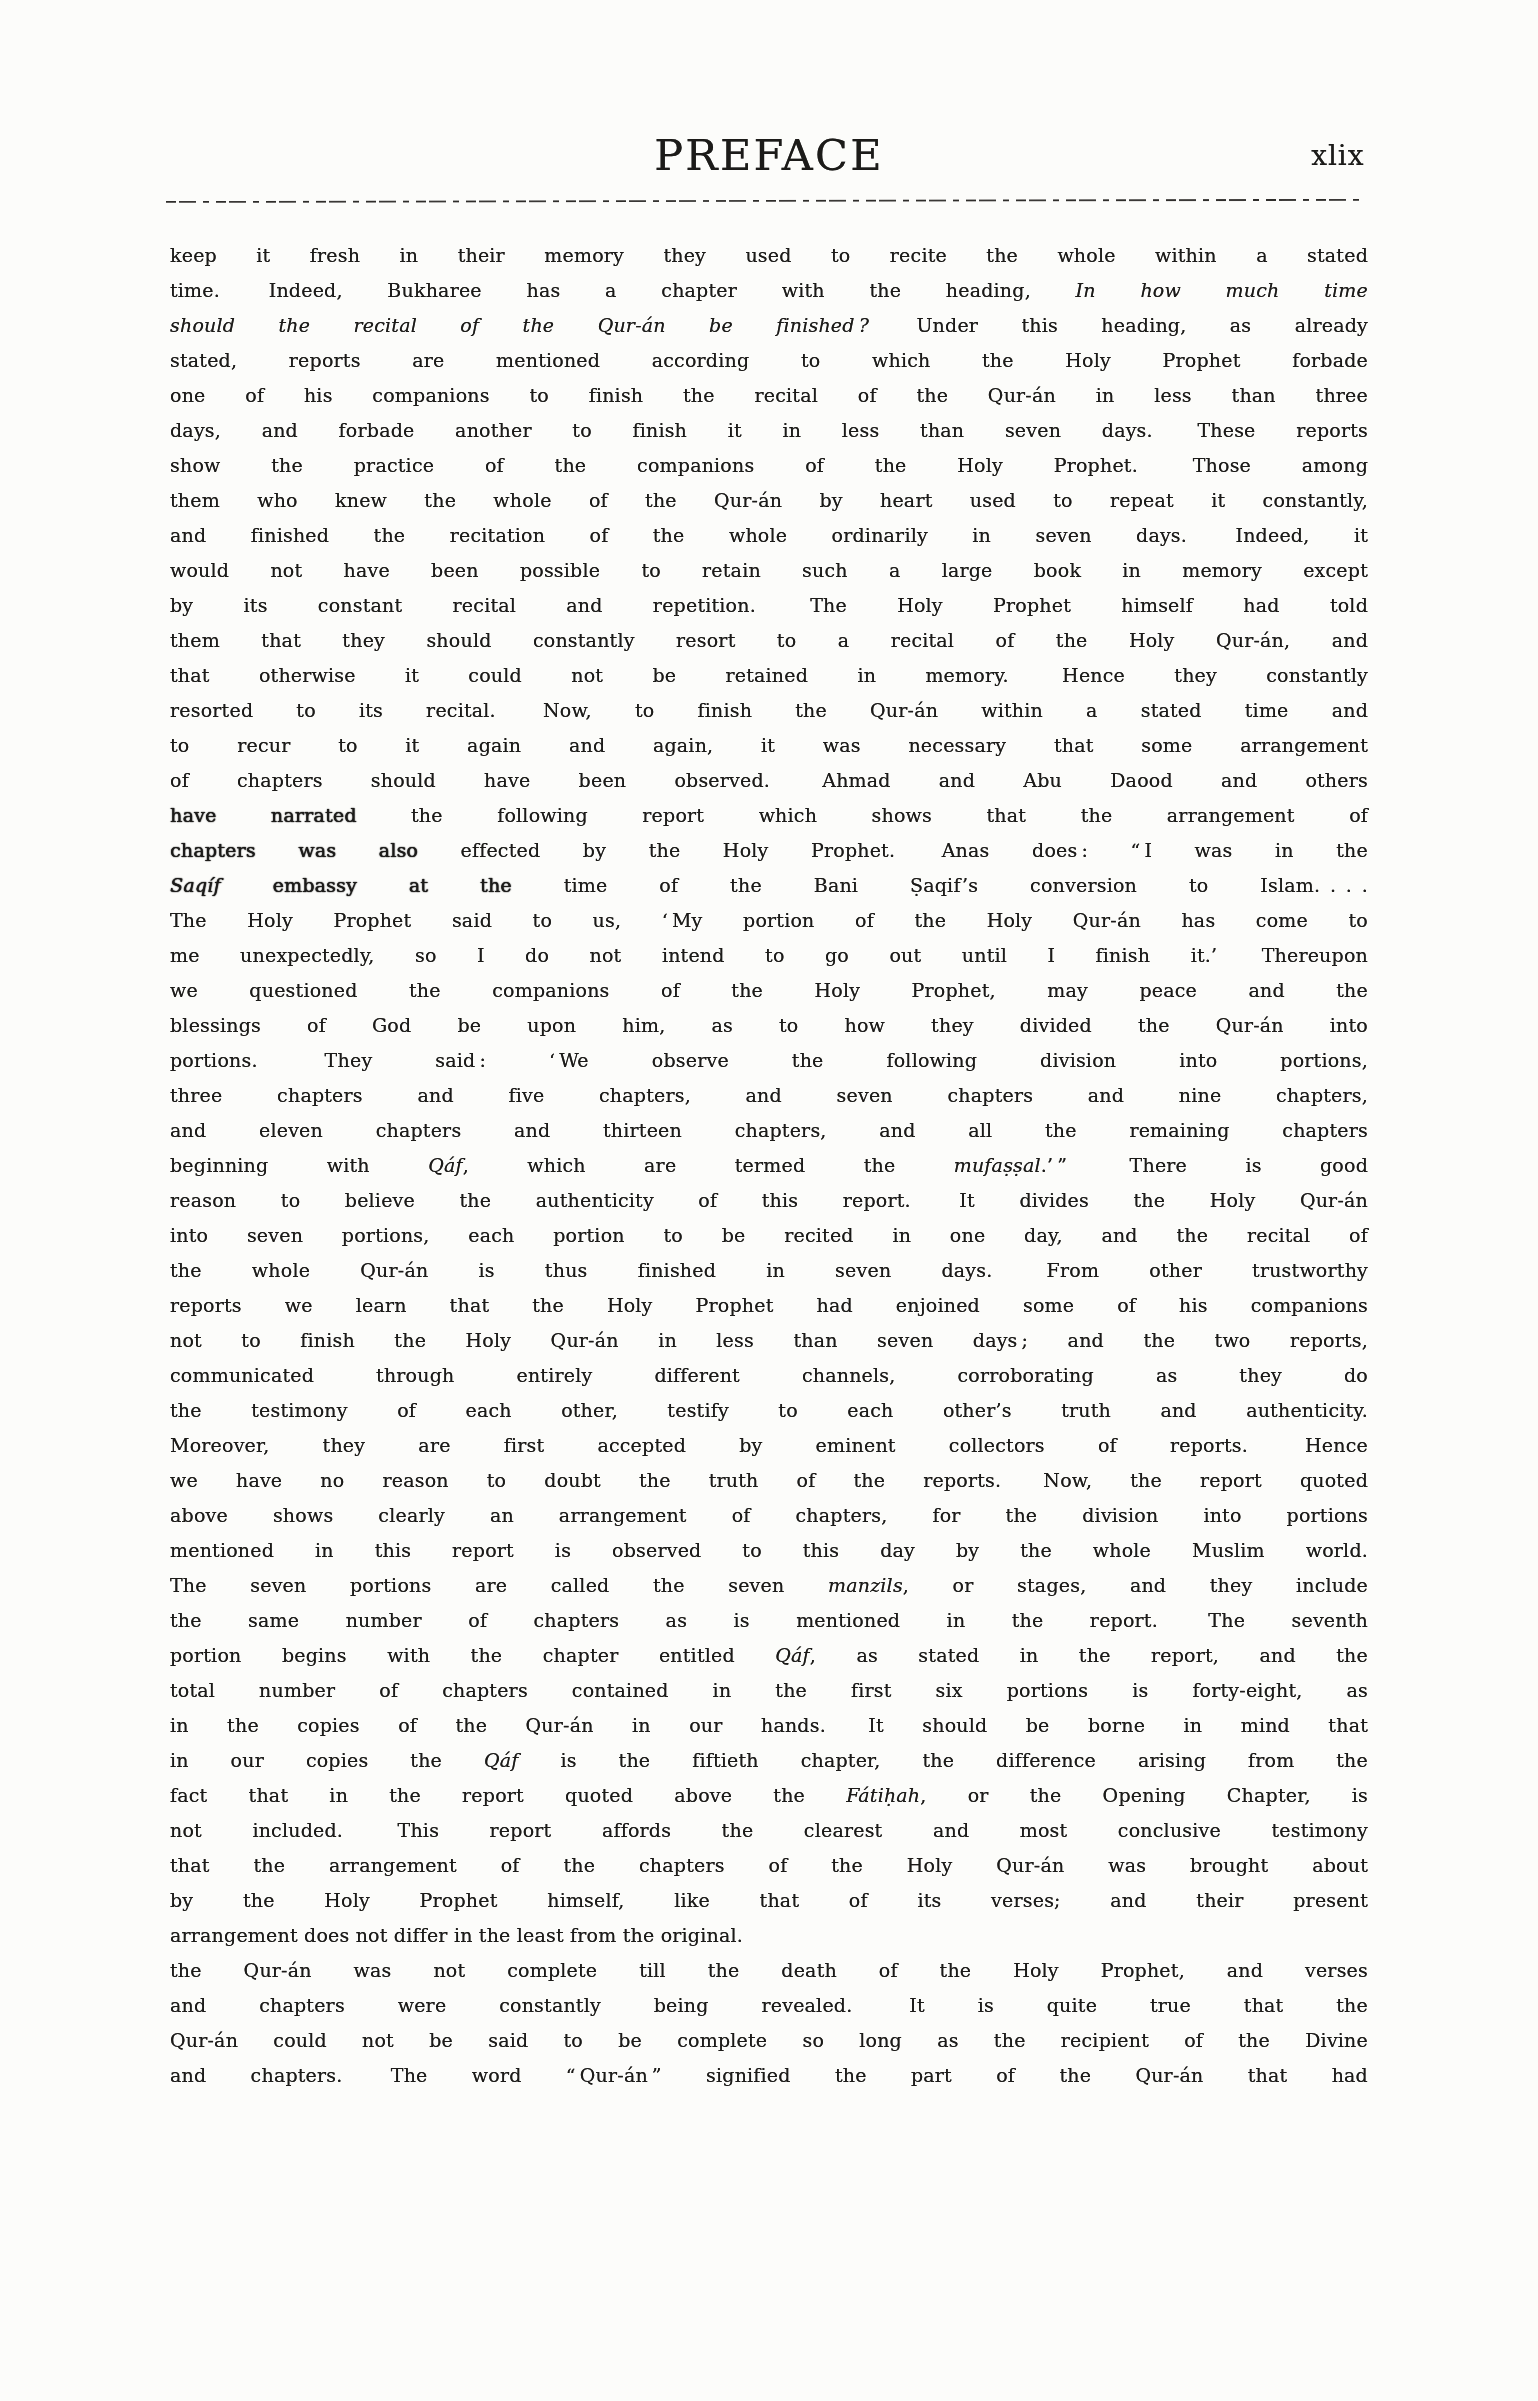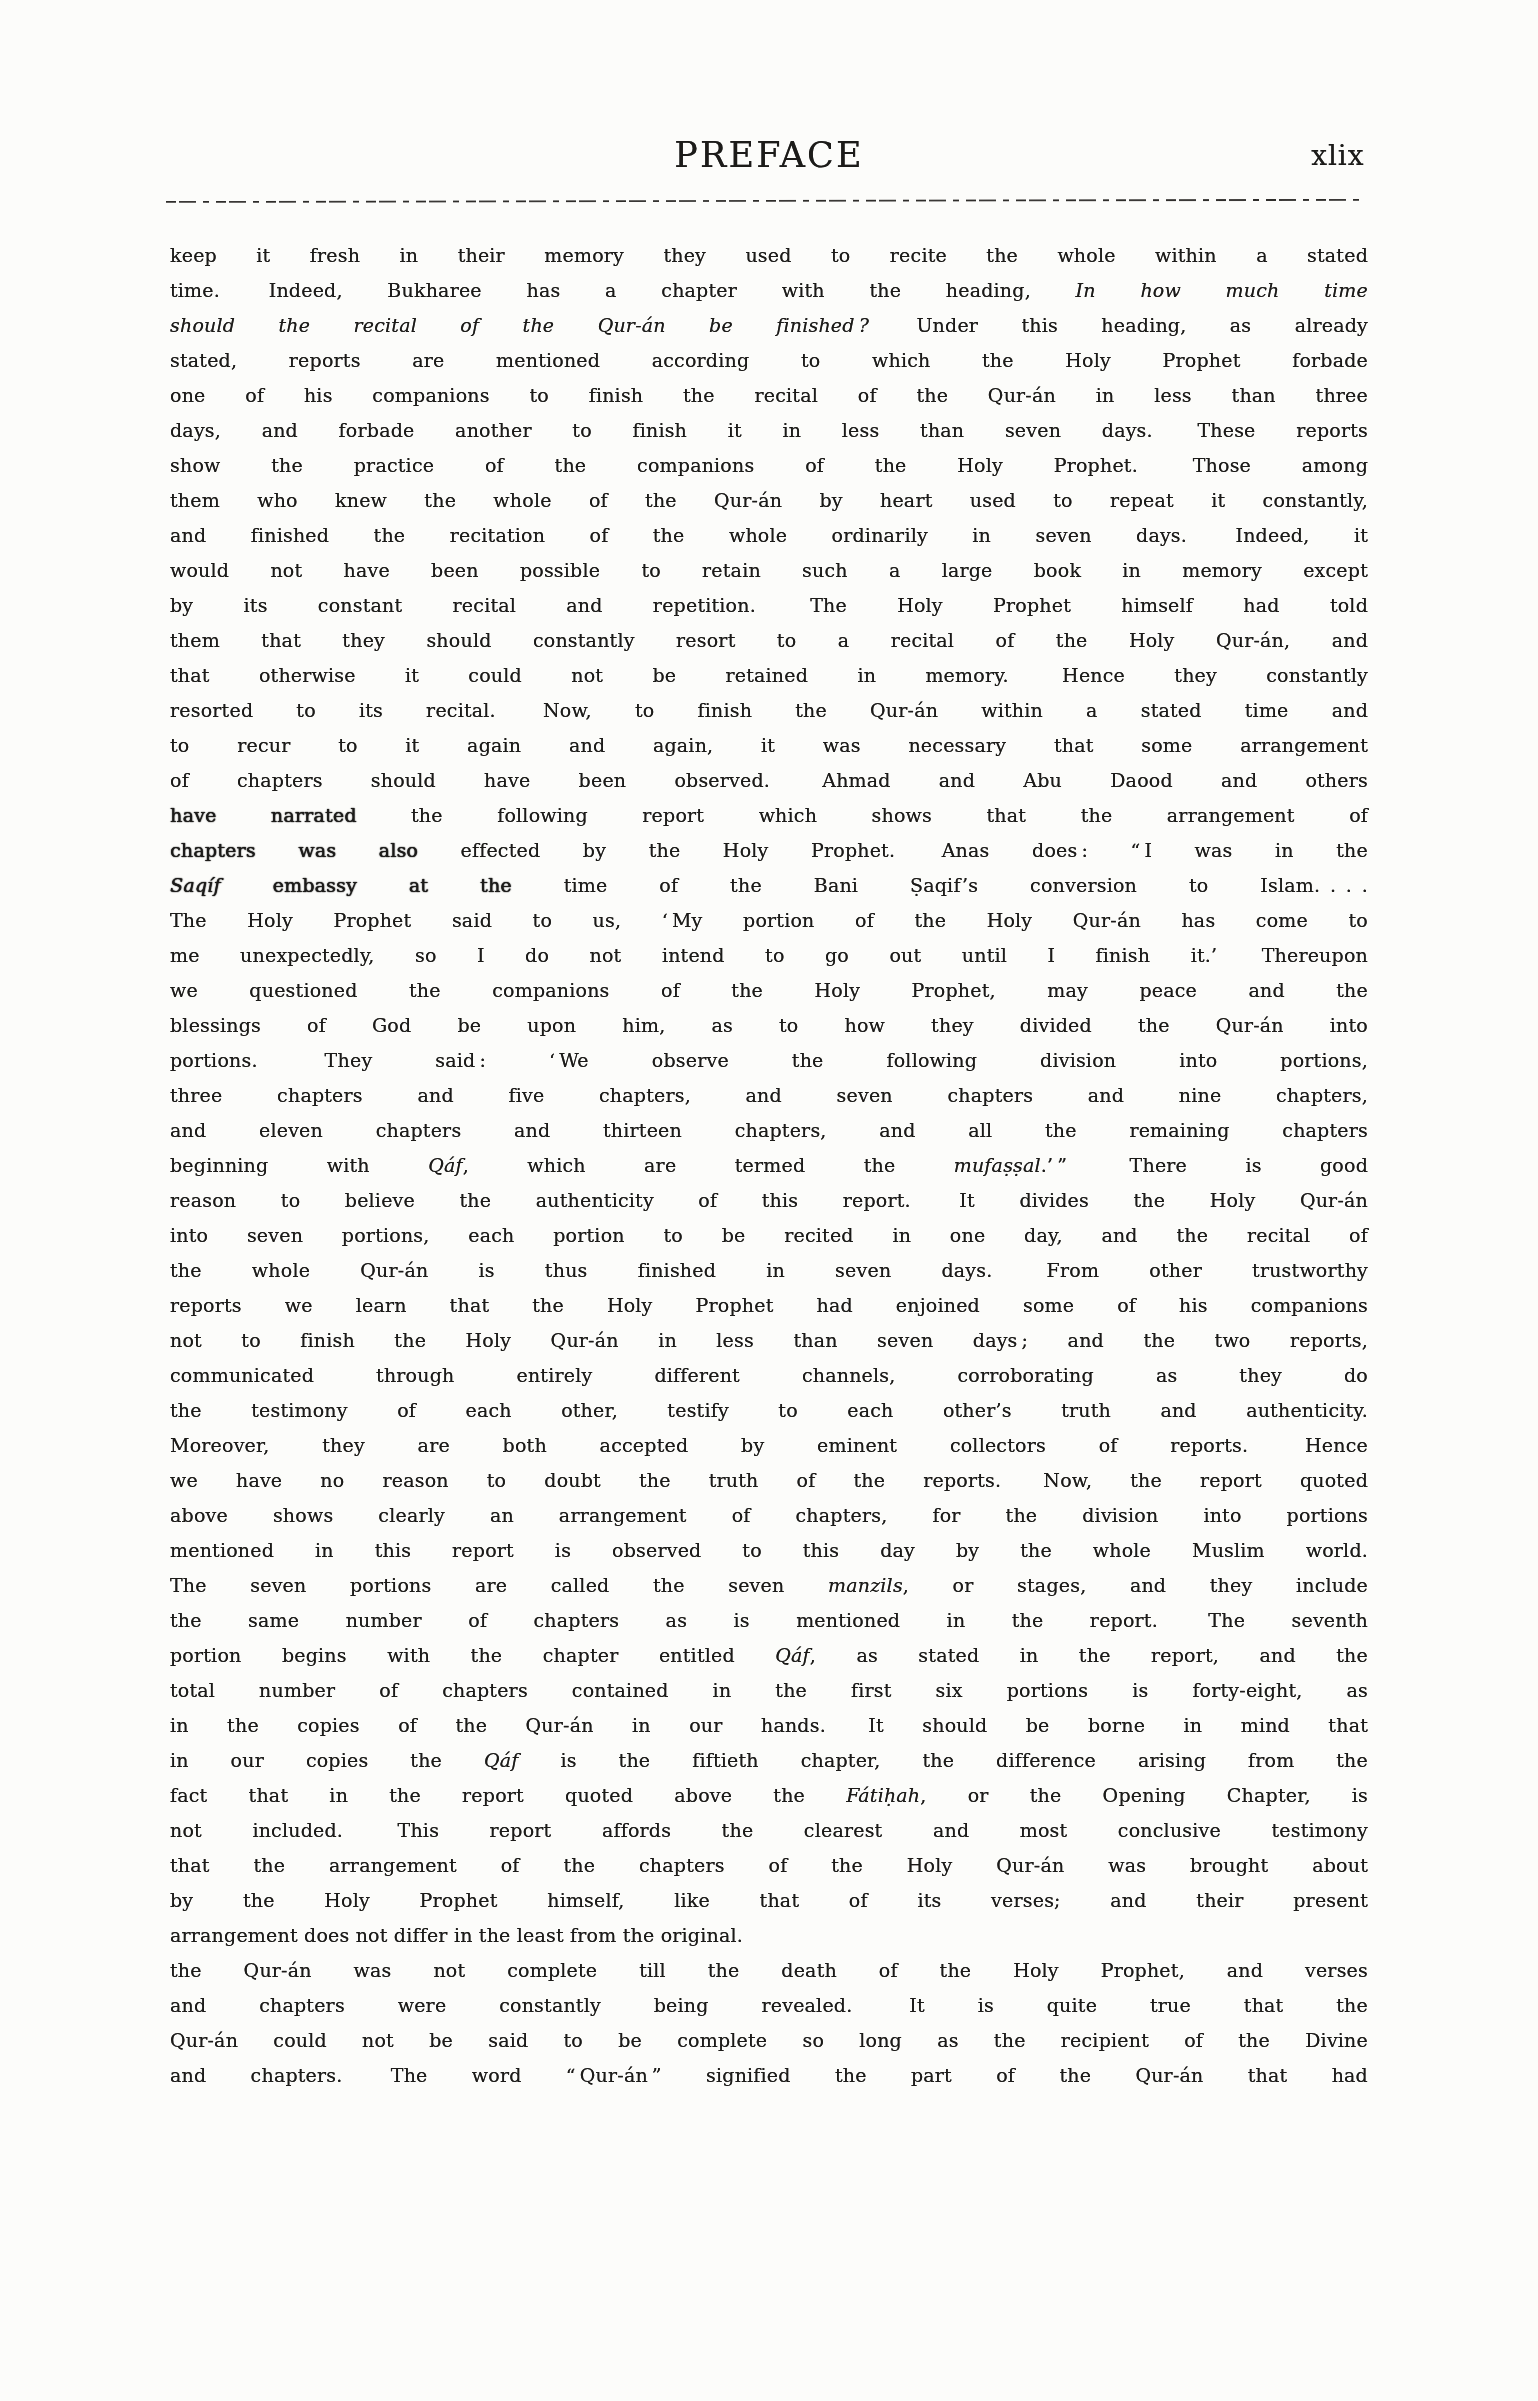--- a/index.html
+++ b/index.html
@@ -14,21 +14,21 @@
     font-family:"DejaVu Serif","Liberation Serif",serif;
     color:var(--ink);
     overflow:hidden;
   }
   .page{position:absolute;inset:0;}
   .page-header{
     position:absolute;left:170px;top:134px;width:1198px;height:43px;
   }
   .page-title{
     position:absolute;left:0;right:0;text-align:center;
-    font-size:35px;letter-spacing:2.2px;line-height:43px;
+    font-size:43px;letter-spacing:2.2px;line-height:43px;
     text-shadow:0 0 0.5px rgba(20,20,20,.75);
   }
   .page-number{
     position:absolute;right:3.6px;top:0;
     font-size:28px;line-height:43px;letter-spacing:0.9px;
     text-shadow:0 0 0.4px rgba(20,20,20,.7);
   }
   .header-rule{
     position:absolute;left:166px;top:199px;width:1200px;height:2.7px;
     background-image:
@@ -104,21 +104,21 @@
         <div class="line"><span>three chapters and five chapters, and seven chapters and nine chapters,</span></div>
         <div class="line"><span>and eleven chapters and thirteen chapters, and all the remaining chapters</span></div>
         <div class="line"><span>beginning with </span><em>Qáf</em><span>, which are termed the </span><em>mufaṣṣal</em><span>.’ ”  There is good</span></div>
         <div class="line"><span>reason to believe the authenticity of this report.  It divides the Holy Qur-án</span></div>
         <div class="line"><span>into seven portions, each portion to be recited in one day, and the recital of</span></div>
         <div class="line"><span>the whole Qur-án is thus finished in seven days.  From other trustworthy</span></div>
         <div class="line"><span>reports we learn that the Holy Prophet had enjoined some of his companions</span></div>
         <div class="line"><span>not to finish the Holy Qur-án in less than seven days ; and the two reports,</span></div>
         <div class="line"><span>communicated through entirely different channels, corroborating as they do</span></div>
         <div class="line"><span>the testimony of each other, testify to each other’s truth and authenticity.</span></div>
-        <div class="line"><span>Moreover, they are both accepted by eminent collectors of reports.  Hence</span></div>
+        <div class="line"><span>Moreover, they are first accepted by eminent collectors of reports.  Hence</span></div>
         <div class="line"><span>we have no reason to doubt the truth of the reports.  Now, the report quoted</span></div>
         <div class="line"><span>above shows clearly an arrangement of chapters, for the division into portions</span></div>
         <div class="line"><span>mentioned in this report is observed to this day by the whole Muslim world.</span></div>
         <div class="line"><span>The seven portions are called the seven </span><em>manzils</em><span>, or stages, and they include</span></div>
         <div class="line"><span>the same number of chapters as is mentioned in the report.  The seventh</span></div>
         <div class="line"><span>portion begins with the chapter entitled </span><em>Qáf</em><span>, as stated in the report, and the</span></div>
         <div class="line"><span>total number of chapters contained in the first six portions is forty-eight, as</span></div>
         <div class="line"><span>in the copies of the Qur-án in our hands.  It should be borne in mind that</span></div>
         <div class="line"><span>in our copies the </span><em>Qáf</em><span> is the fiftieth chapter, the difference arising from the</span></div>
         <div class="line"><span>fact that in the report quoted above the </span><em>Fátiḥah</em><span>, or the Opening Chapter, is</span></div>

